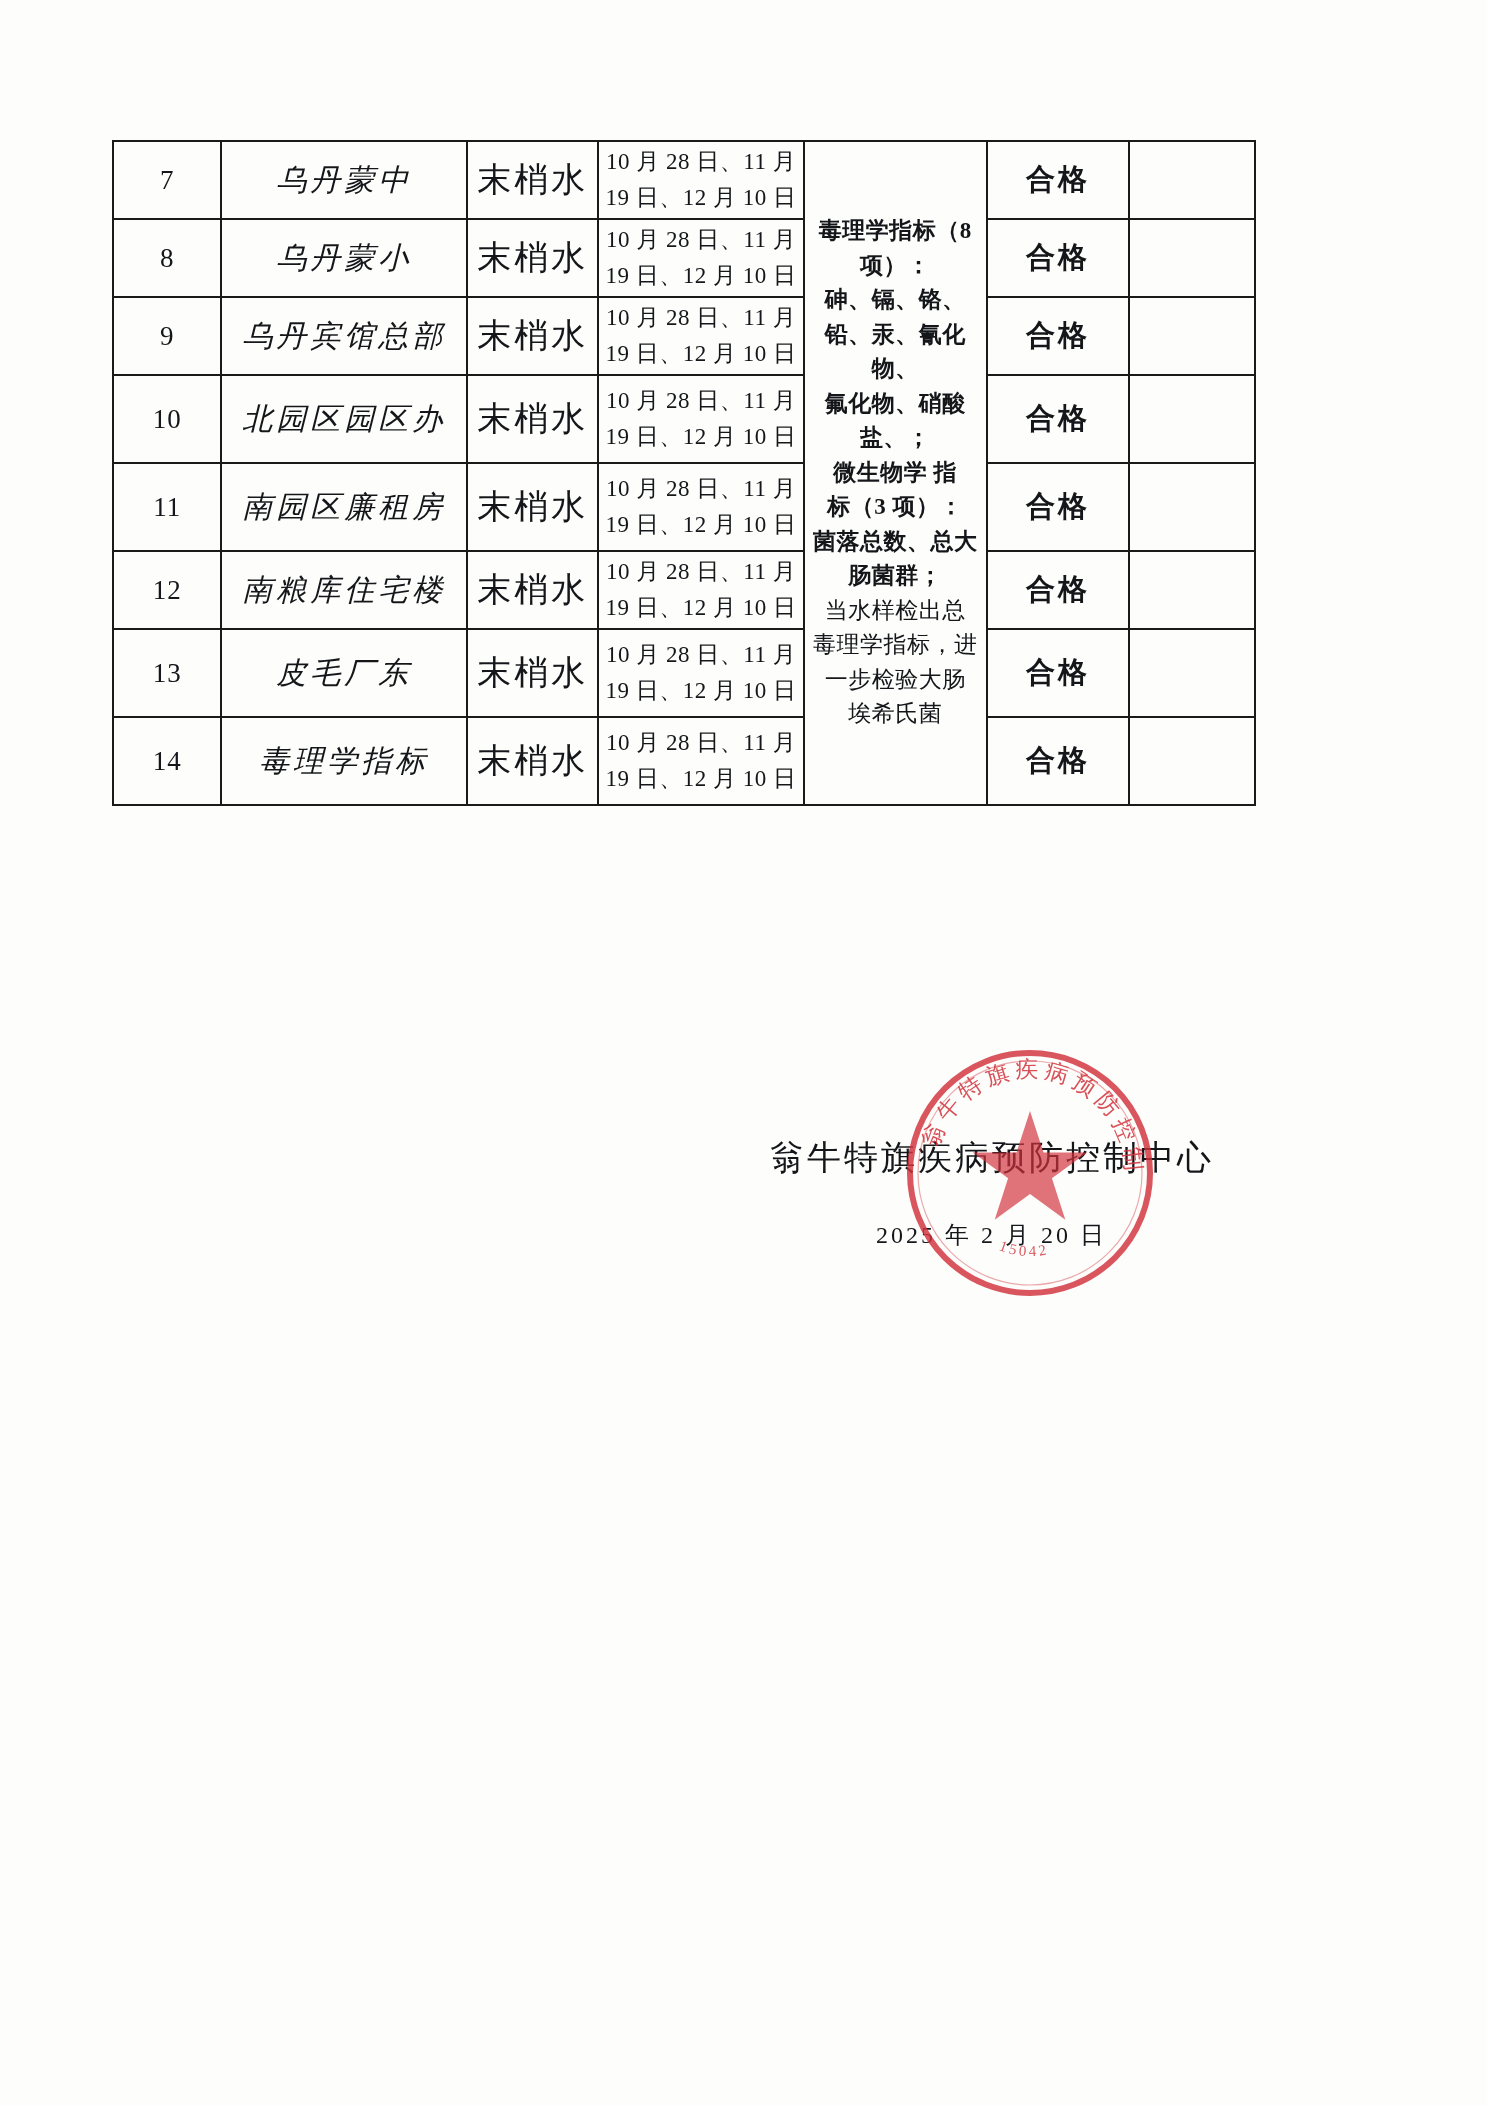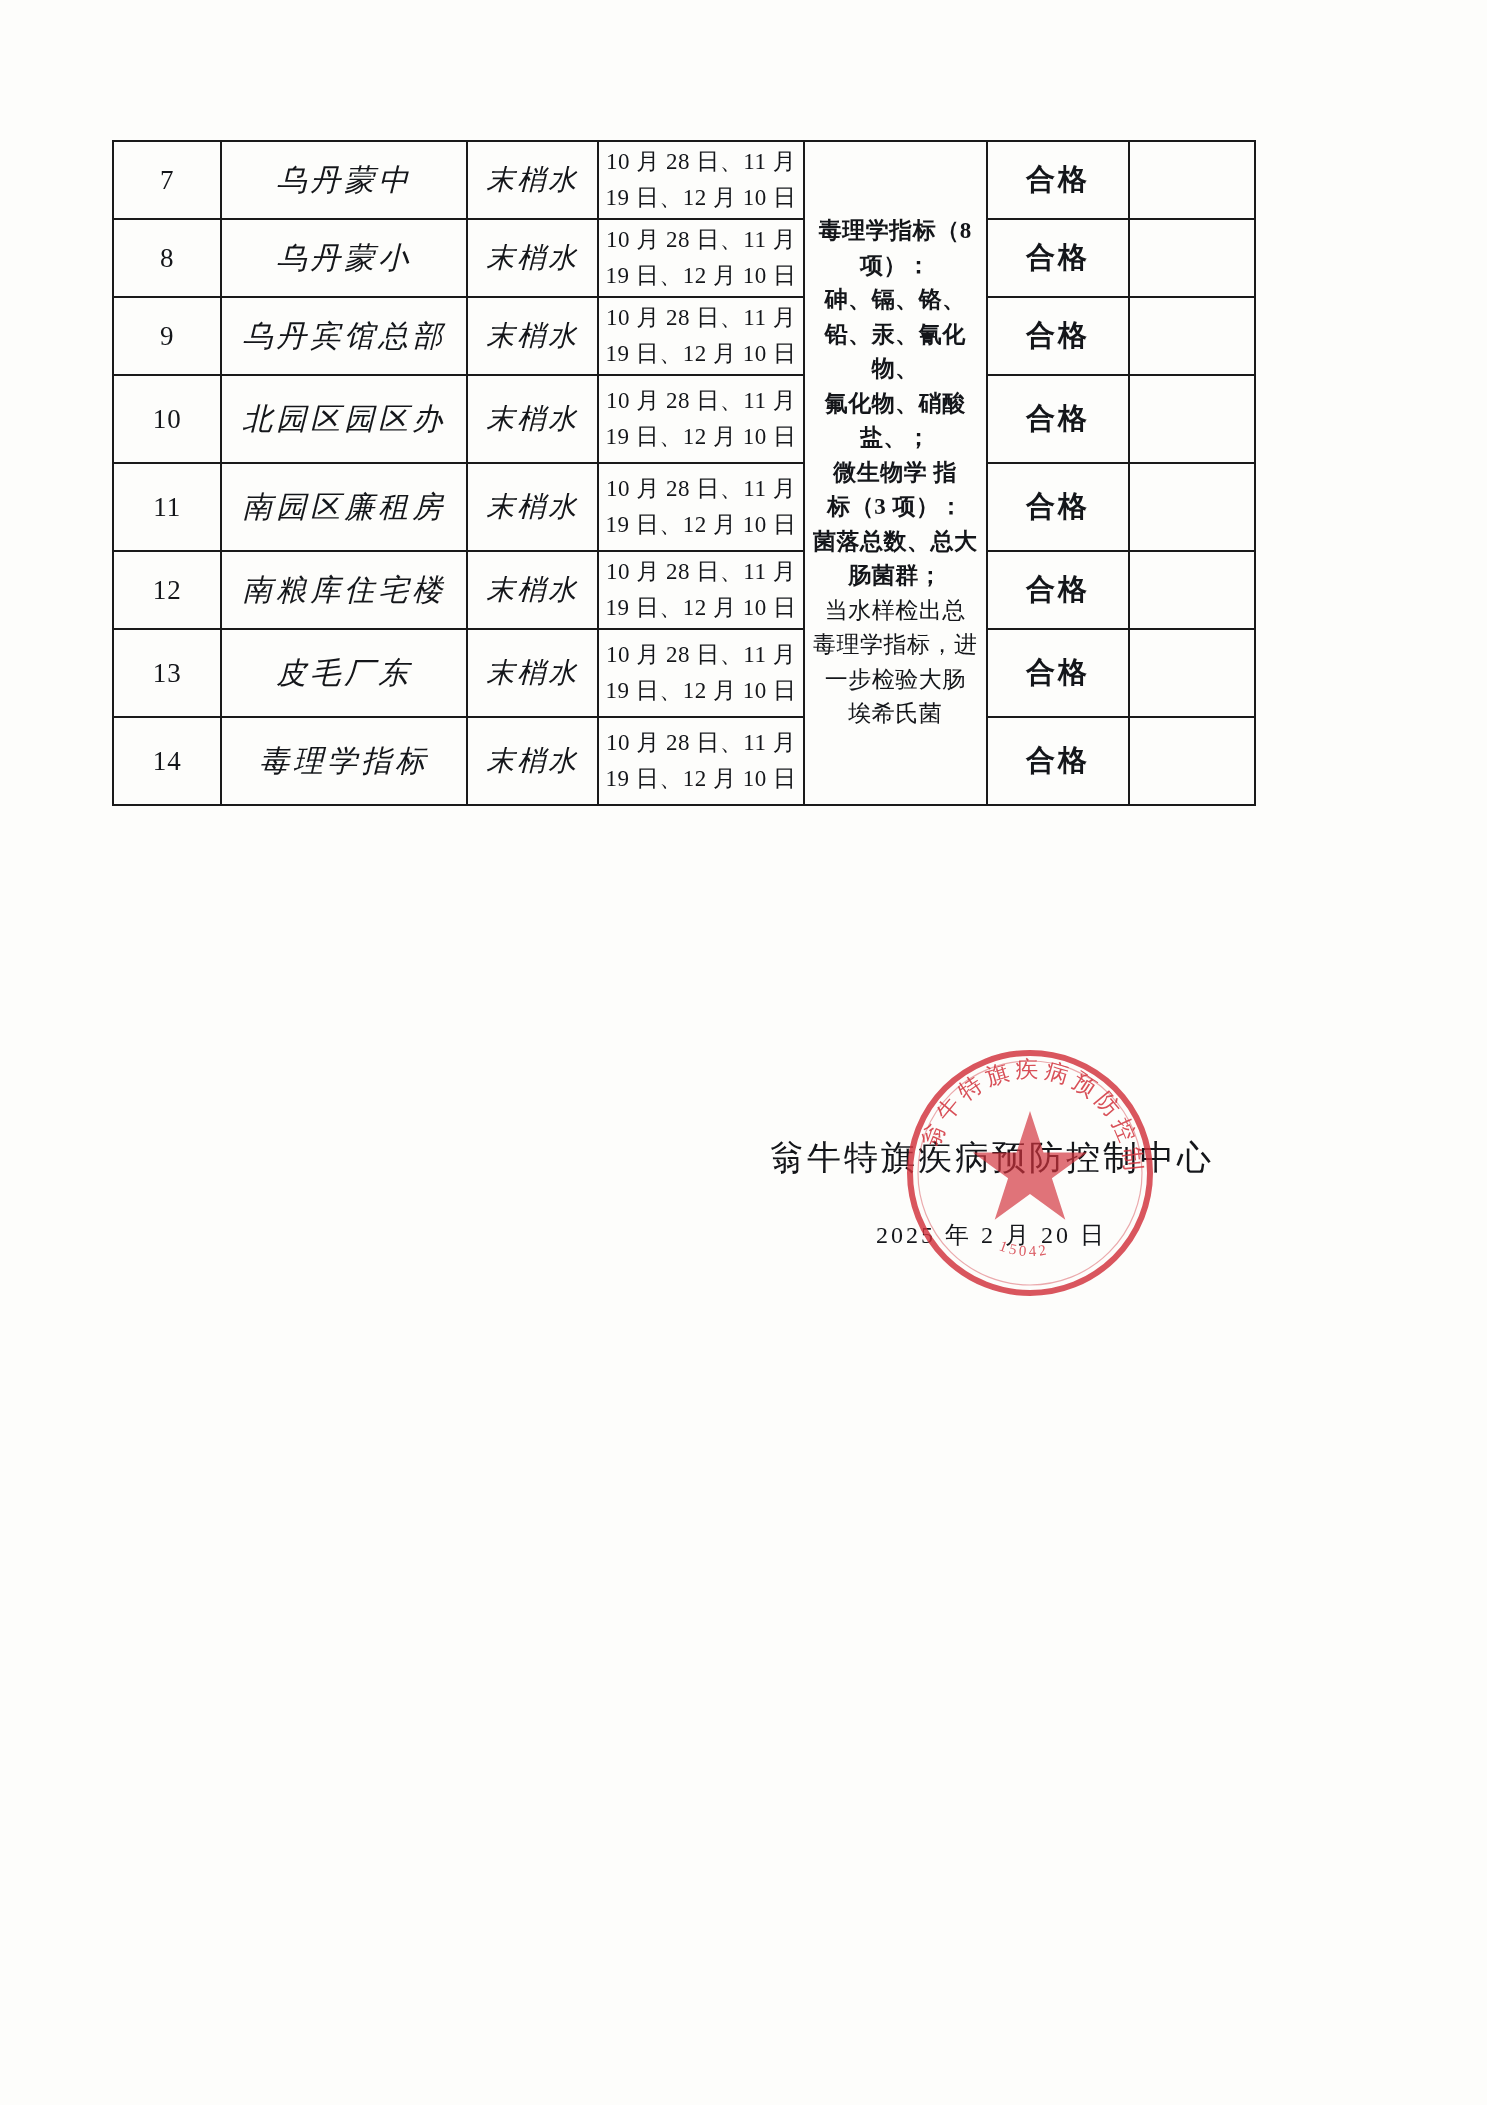--- a/index.html
+++ b/index.html
@@ -52,24 +52,23 @@
     font-size: 27px;
     letter-spacing: 1px;
   }
   td.site {
     font-size: 30px;
     letter-spacing: 4px;
     white-space: nowrap;
     font-style: italic;
   }
   td.type {
-    font-size: 28px;
-    letter-spacing: 3px;
-    white-space: nowrap;
-    font-style: italic;
+    font-size: 34px;
+    letter-spacing: 3px;
+    white-space: nowrap;
   }
   td.dates {
     font-size: 23px;
     line-height: 1.55;
     padding: 2px 4px;
     letter-spacing: 0.5px;
   }
   td.items {
     font-size: 23px;
     line-height: 1.5;

